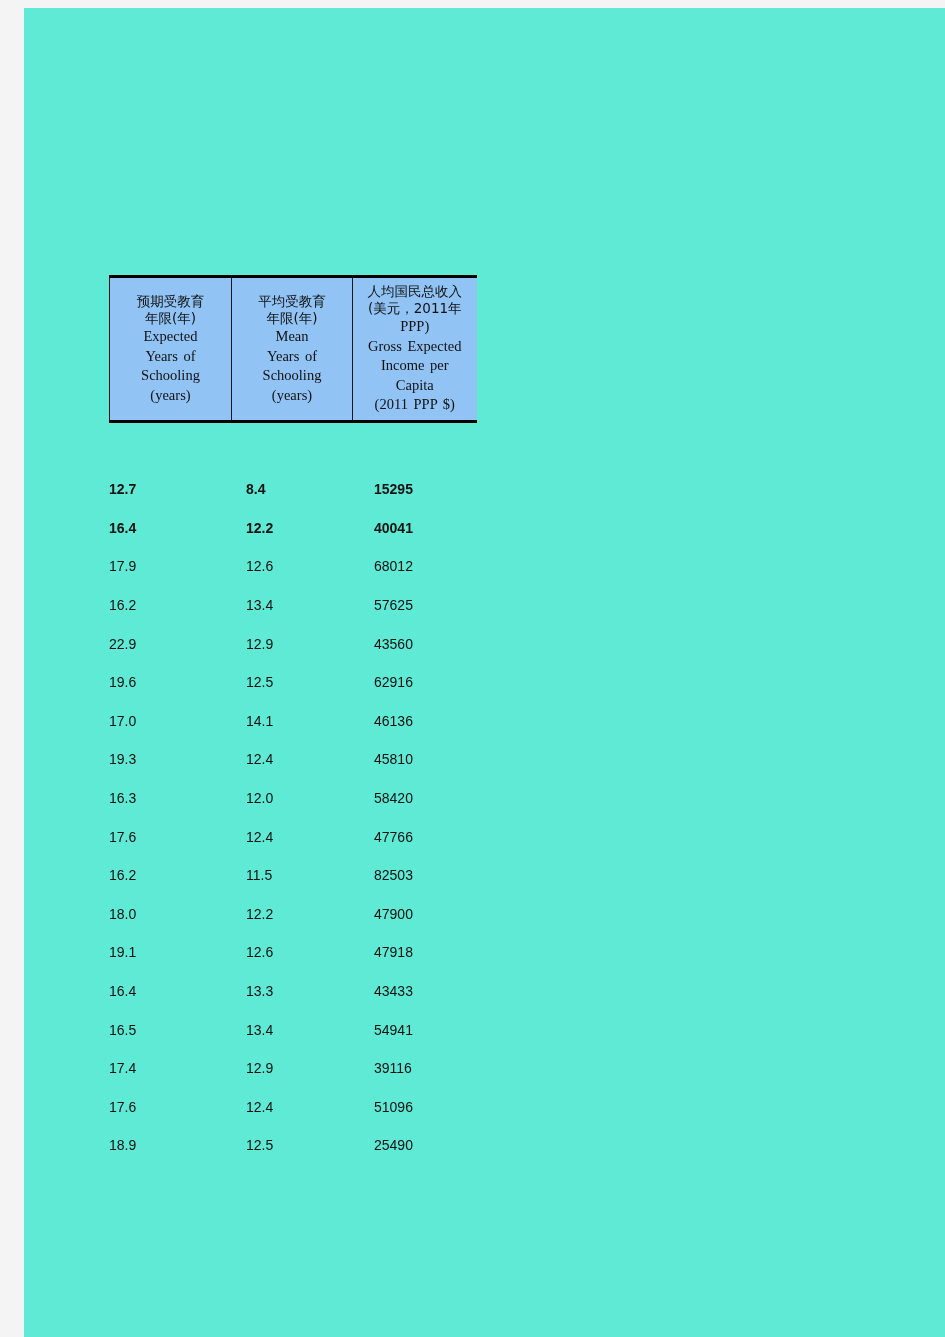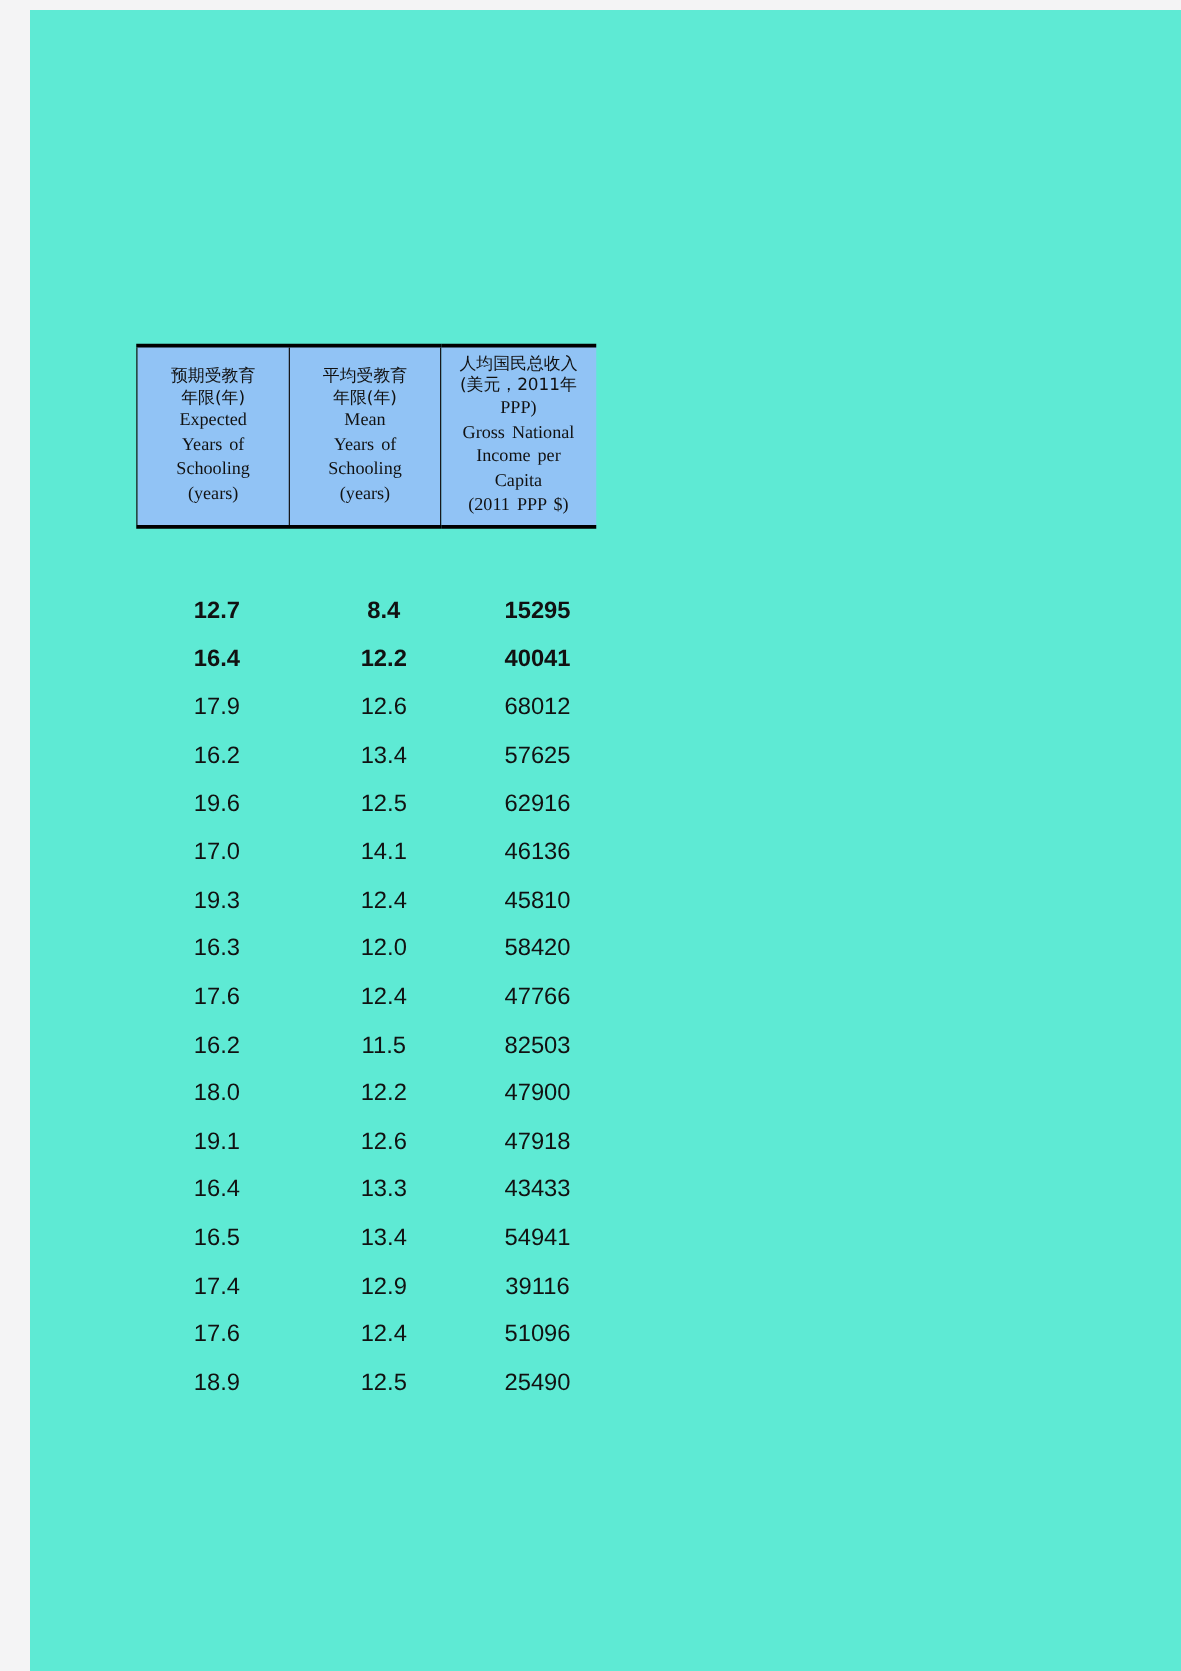--- a/index.html
+++ b/index.html
@@ -70,23 +70,23 @@
     left: 85px;
     top: 462px;        
     width: 363px;
     border-collapse: collapse;
     table-layout: fixed;
   }
   #data-table td {
     padding: 0 0 0 0;
     height: 38.6px;
     vertical-align: middle;
-    text-align: center;
+    text-align: left;
     font-family: "Liberation Sans", sans-serif;
-    font-size: 19px;
+    font-size: 14px;
     color: #111111;
     border: 0;
   }
   #data-table td.c1 { width: 129px; padding-right: 8px; }
   #data-table td.c2 { width: 122px; padding-right: 6px; }
   #data-table td.c3 { width: 112px; padding-right: 0px; }
   #data-table tr.bold td { font-weight: bold; }
 </style>
 </head>
 <body>
@@ -109,21 +109,21 @@
           <span class="hdr-cn">年限(年)</span>
           <span class="hdr-en">Mean</span>
           <span class="hdr-en">Years of</span>
           <span class="hdr-en">Schooling</span>
           <span class="hdr-en">(years)</span>
         </td>
         <td class="col3">
           <span class="hdr-cn">人均国民总收入</span>
           <span class="hdr-cn">(美元，2011年</span>
           <span class="hdr-en">PPP)</span>
-          <span class="hdr-en">Gross National</span>
+          <span class="hdr-en">Gross Expected</span>
           <span class="hdr-en">Income per</span>
           <span class="hdr-en">Capita</span>
           <span class="hdr-en">(2011 PPP $)</span>
         </td>
       </tr>
     </tbody>
   </table>
 
   <table id="data-table">
     <tbody id="data-body">
@@ -141,20 +141,25 @@
           <td class="c1">17.9</td>
           <td class="c2">12.6</td>
           <td class="c3">68012</td>
         </tr>
         <tr>
           <td class="c1">16.2</td>
           <td class="c2">13.4</td>
           <td class="c3">57625</td>
         </tr>
         <tr>
+          <td class="c1">22.9</td>
+          <td class="c2">12.9</td>
+          <td class="c3">43560</td>
+        </tr>
+        <tr>
           <td class="c1">19.6</td>
           <td class="c2">12.5</td>
           <td class="c3">62916</td>
         </tr>
         <tr>
           <td class="c1">17.0</td>
           <td class="c2">14.1</td>
           <td class="c3">46136</td>
         </tr>
         <tr>

